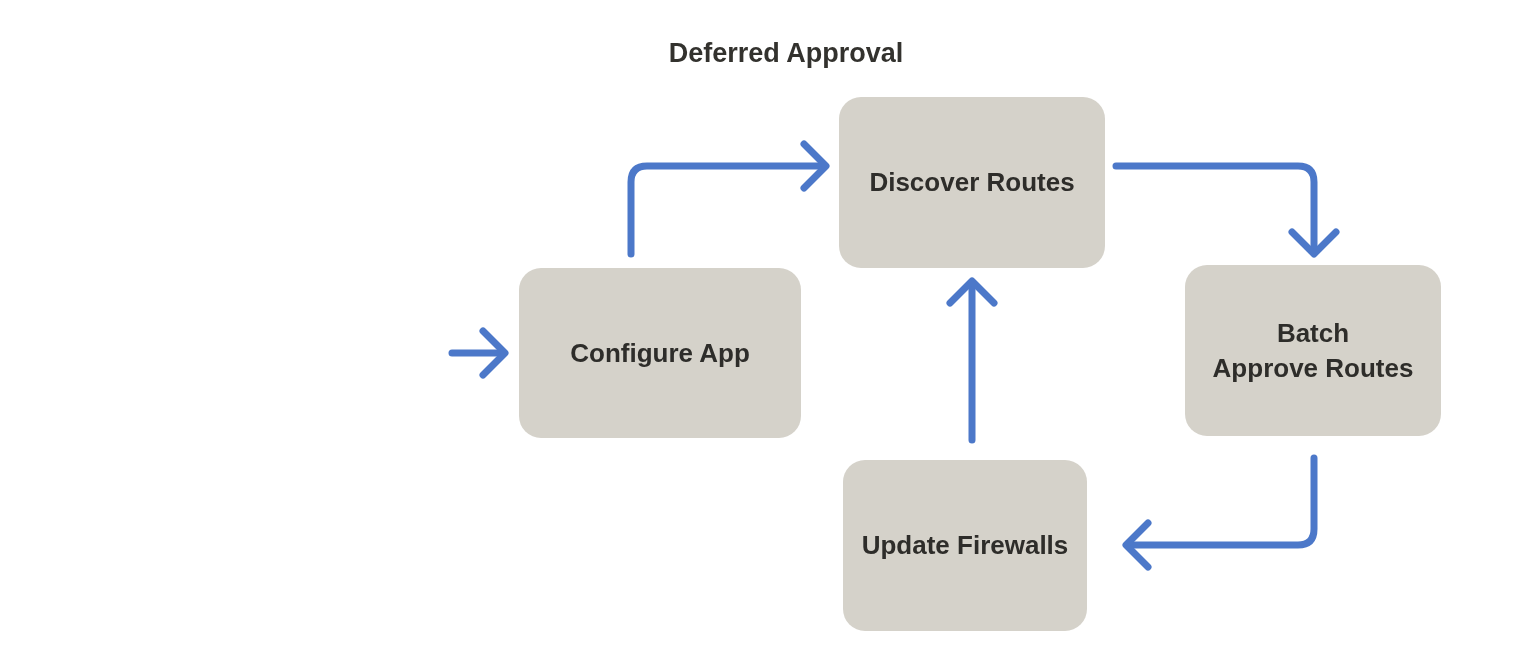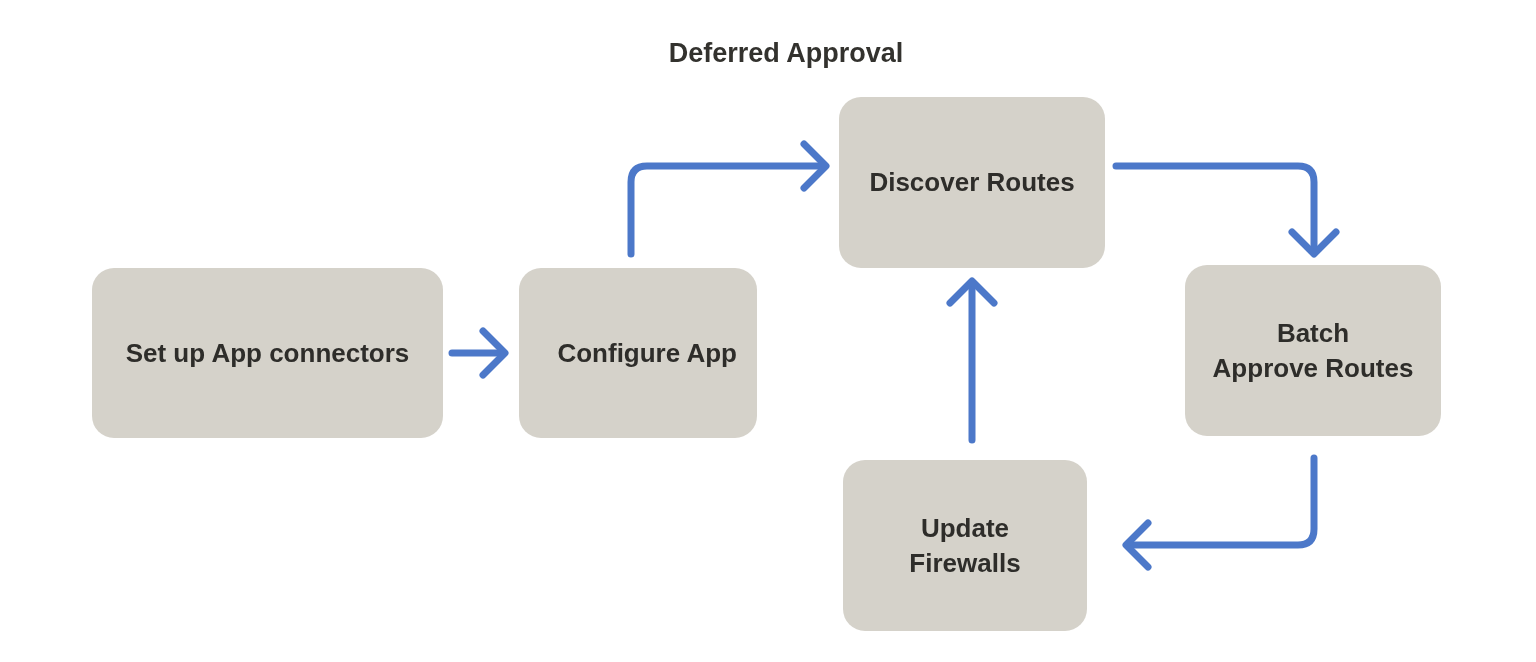--- a/index.html
+++ b/index.html
@@ -39,24 +39,24 @@
     border-radius: 22px;
     display: flex;
     align-items: center;
     justify-content: center;
     text-align: center;
     font-size: 26px;
     font-weight: 700;
     color: var(--node-text);
     line-height: 1.32;
     white-space: pre-line;
-    padding: 20px;
+    padding: 8px;
   }
   #node-set-up-app-connectors { left: 92px;  top: 268px; width: 351px; height: 170px; }
-  #node-configure-app         { left: 519px; top: 268px; width: 238px; height: 170px; justify-content: flex-end; }
+  #node-configure-app         { left: 519px; top: 268px; width: 282px; height: 170px; }
   #node-discover-routes       { left: 839px; top: 97px;  width: 266px; height: 171px; }
   #node-batch-approve-routes  { left: 1185px;top: 265px; width: 256px; height: 171px; text-align: center; }
   #node-update-firewalls      { left: 843px; top: 460px; width: 244px; height: 171px; }
   svg.arrows {
     position: absolute;
     left: 0; top: 0;
     width: 1536px;
     height: 662px;
     pointer-events: none;
   }
@@ -68,23 +68,20 @@
     stroke-linejoin: round;
   }
 </style>
 </head>
 <body>
 
 <div class="canvas">
 
   <div class="diagram-title">Deferred Approval</div>
 
-  <div class="node" id="node-set-up-app-connectors">
-    <span>Set up App connectors</span>
-  </div>
 
   <div class="node" id="node-configure-app">
     <span>Configure App</span>
   </div>
 
   <div class="node" id="node-discover-routes">
     <span>Discover Routes</span>
   </div>
 
   <div class="node" id="node-batch-approve-routes">

